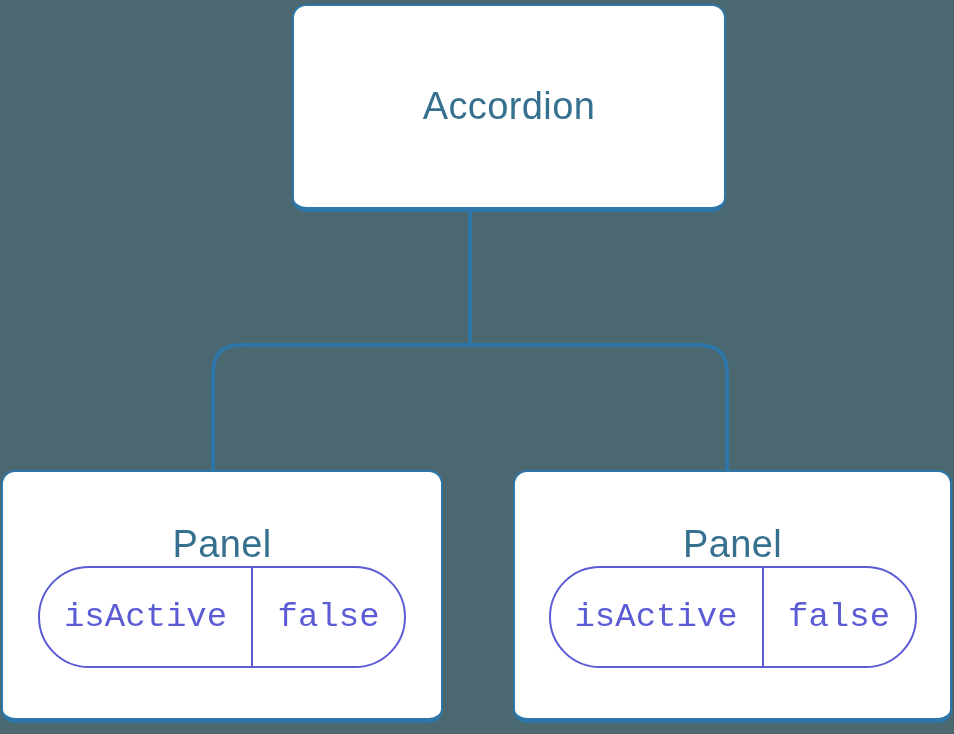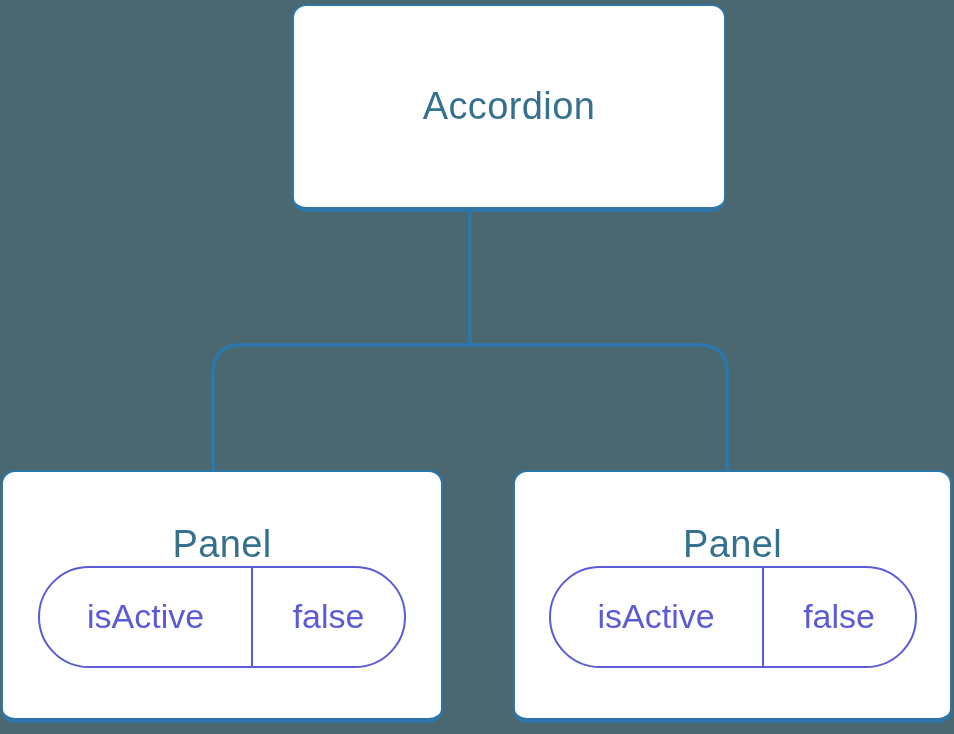--- a/index.html
+++ b/index.html
@@ -67,20 +67,21 @@
     box-sizing: border-box;
     width: 368px;
     height: 102px;
     border: 2.5px solid #5B5BD6;
     border-radius: 60px;
     display: flex;
     align-items: stretch;
     color: #5B5BD6;
     font-size: 34px;
     background: #FFFFFF;
+    font-family: Liberation Mono, monospace;
   }
   .state-key {
     width: 58%;
     display: flex;
     align-items: center;
     justify-content: center;
     border-right: 2.5px solid #5B5BD6;
   }
   .state-value {
     flex: 1;

